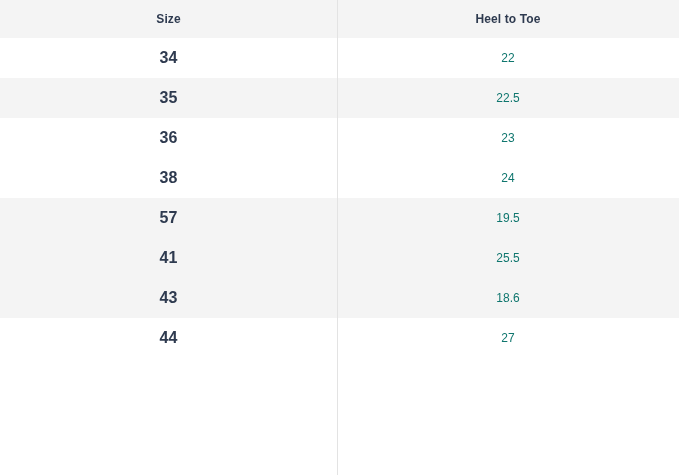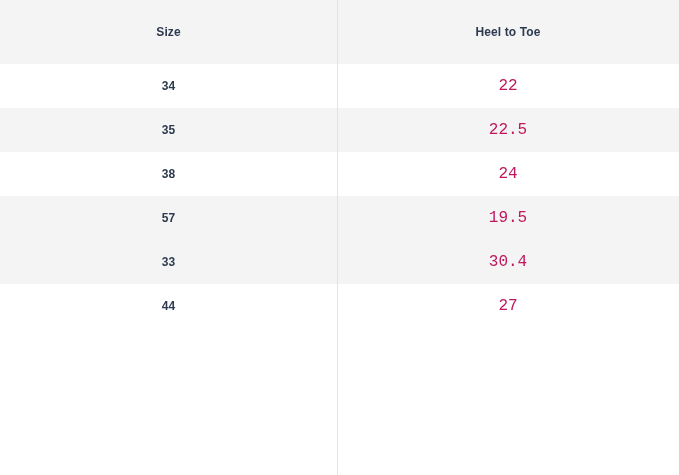--- a/index.html
+++ b/index.html
@@ -19,21 +19,21 @@
     width: 679px;
     border-collapse: collapse;
     table-layout: fixed;
   }
 
   .size-table col.col-size { width: 337px; }
   .size-table col.col-heel { width: 342px; }
 
   .size-table th,
   .size-table td {
-    padding: 13px;
+    padding: 0;
     margin: 0;
     text-align: center;
     vertical-align: middle;
     border: 0;
   }
 
   
   .size-table thead tr {
     background: #f4f4f4;
   }
@@ -46,29 +46,28 @@
   }
 
   
   .size-table tbody tr {
     height: 40px;
   }
   .size-table tbody tr.row-odd  { background: #ffffff; }
   .size-table tbody tr.row-even { background: #f4f4f4; }
 
   .cell-size {
-    font-size: 12px;
+    font-size: 16px;
     font-weight: bold;
     color: #2e3a4f;
   }
   .cell-heel {
-    font-size: 16px;
+    font-size: 12px;
     font-weight: normal;
-    color: #be185d;
-    font-family: Liberation Mono, monospace;
+    color: #0f766e;
   }
 
   
   .divider {
     position: absolute;
     top: 0;
     left: 337px;
     width: 1px;
     height: 475px;
     background: #e3e3e3;
@@ -101,30 +100,38 @@
     <tbody>
       <tr class="row-odd">
         <td class="cell-size">34</td>
         <td class="cell-heel">22</td>
       </tr>
       <tr class="row-even">
         <td class="cell-size">35</td>
         <td class="cell-heel">22.5</td>
       </tr>
       <tr class="row-odd">
+        <td class="cell-size">36</td>
+        <td class="cell-heel">23</td>
+      </tr>
+      <tr class="row-odd">
         <td class="cell-size">38</td>
         <td class="cell-heel">24</td>
       </tr>
       <tr class="row-even">
         <td class="cell-size">57</td>
         <td class="cell-heel">19.5</td>
       </tr>
       <tr class="row-even">
-        <td class="cell-size">33</td>
-        <td class="cell-heel">30.4</td>
+        <td class="cell-size">41</td>
+        <td class="cell-heel">25.5</td>
+      </tr>
+      <tr class="row-even">
+        <td class="cell-size">43</td>
+        <td class="cell-heel">18.6</td>
       </tr>
       <tr class="row-odd">
         <td class="cell-size">44</td>
         <td class="cell-heel">27</td>
       </tr>
     </tbody>
   </table>
 
   <div class="divider"></div>
 

